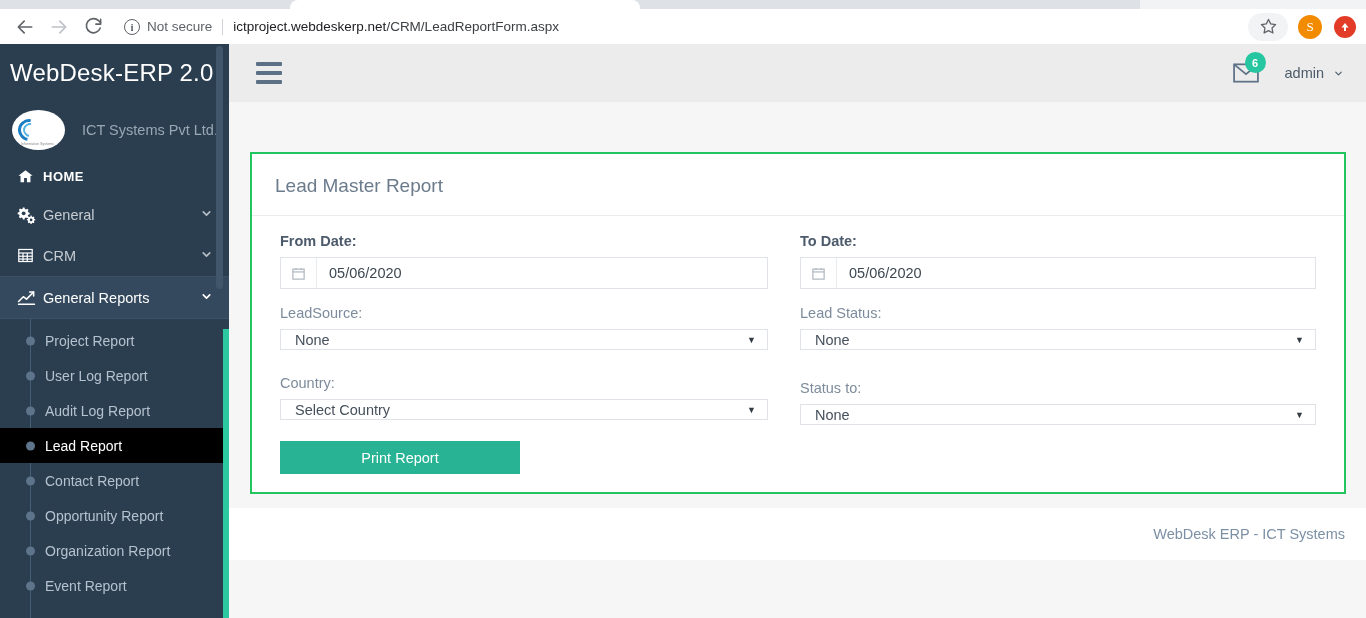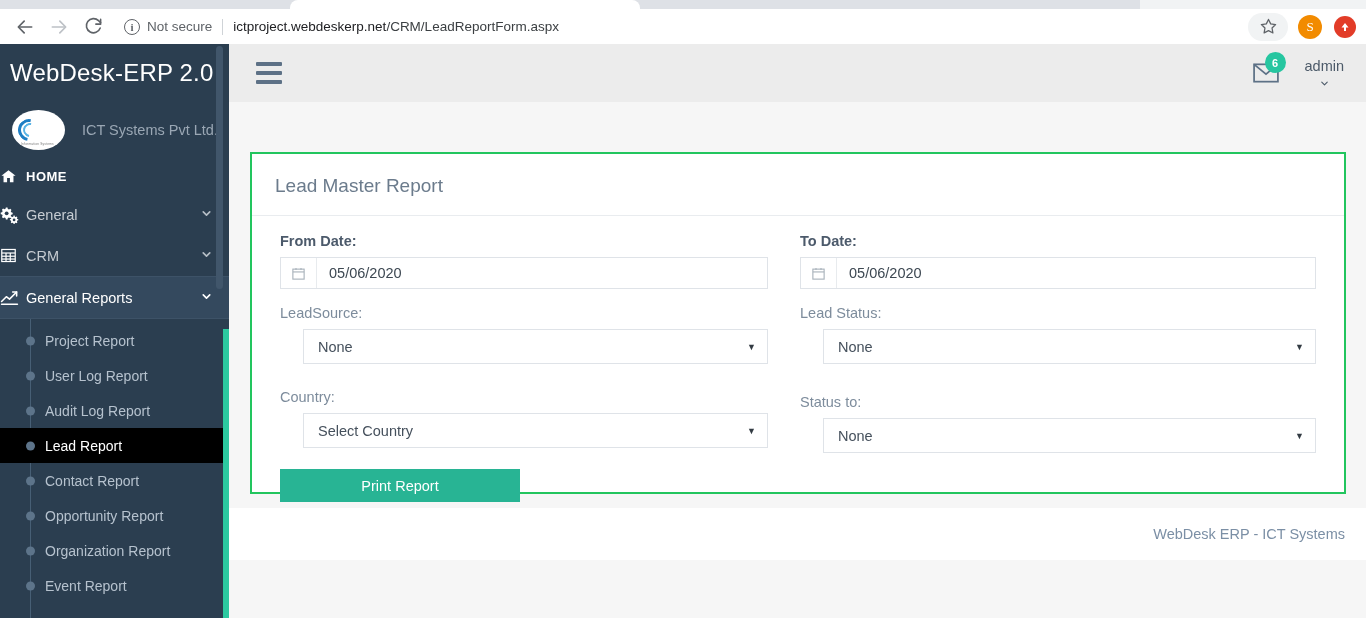--- a/index.html
+++ b/index.html
@@ -164,21 +164,21 @@
     position: absolute; left: 9px; bottom: 4px;
     font-size: 3.2px; color: #7a7a7a; letter-spacing: .2px;
   }
   .company-name {
     color: #9aa7b4; font-size: 14.5px; margin-left: 17px;
   }
 
   .nav-item {
     height: 41px;
     display: flex; align-items: center;
-    padding-right: 16px;
+    padding-left: 17px; padding-right: 16px;
     color: #c6ccd2;
     font-size: 14.5px;
     position: relative;
     cursor: pointer;
   }
   .nav-item .ico {
     width: 26px; flex: 0 0 auto;
     display: flex; align-items: center;
     color: #ffffff;
   }
@@ -272,22 +272,22 @@
     margin-right: 22px; cursor: pointer;
   }
   .mail-badge {
     position: absolute; top: -4px; right: -3px;
     min-width: 21px; height: 21px; border-radius: 50%;
     background: #26c6a0;
     color: #ffffff; font-size: 11px; font-weight: bold;
     display: flex; align-items: center; justify-content: center;
   }
   .admin-menu {
-    display: flex; align-items: center; gap: 4px;
-    color: #4c5a69; font-size: 14.5px; cursor: pointer; flex-direction: column;
+    display: flex; align-items: center; gap: 9px;
+    color: #4c5a69; font-size: 14.5px; cursor: pointer;
   }
 
   
   #content {
     position: absolute; top: 58px; left: 229px;
     width: 1137px; height: 516px;
     background: #f6f6f6;
   }
   .card {
     position: absolute; left: 21px; top: 50px;
@@ -327,28 +327,27 @@
   .input-group input {
     border: 0; outline: none;
     flex: 1 1 auto;
     padding-left: 12px;
     font-size: 14.5px; color: #3d4852;
     font-family: "Liberation Sans", sans-serif;
     background: transparent;
   }
   .select-box {
     position: relative;
-    height: 35px;
+    height: 21px;
     border: 1px solid #dfe3e8;
     background: #ffffff;
     display: flex; align-items: center;
     padding-left: 14px;
     font-size: 14.5px; color: #45505c;
     cursor: pointer;
-    margin-left: 23px;
   }
   .select-box .arrow {
     position: absolute; right: 11px; top: 50%;
     transform: translateY(-50%);
     font-size: 9px; color: #333b43;
   }
   .gap-a { height: 16px; }
   .gap-b { height: 25px; }
   .btn-print {
     margin-top: 21px;

